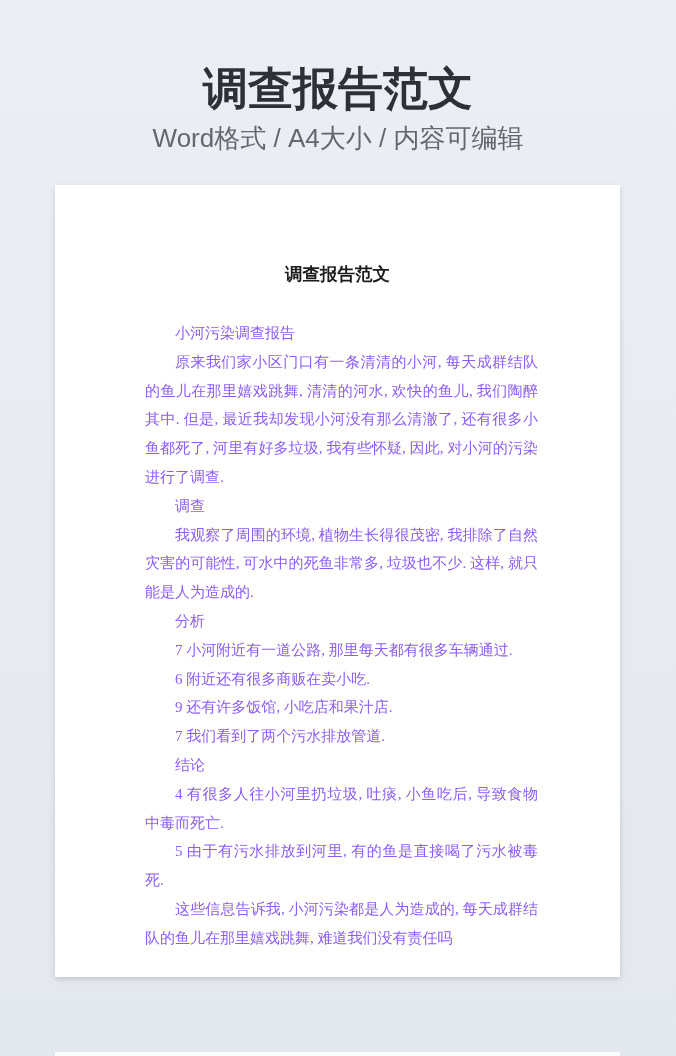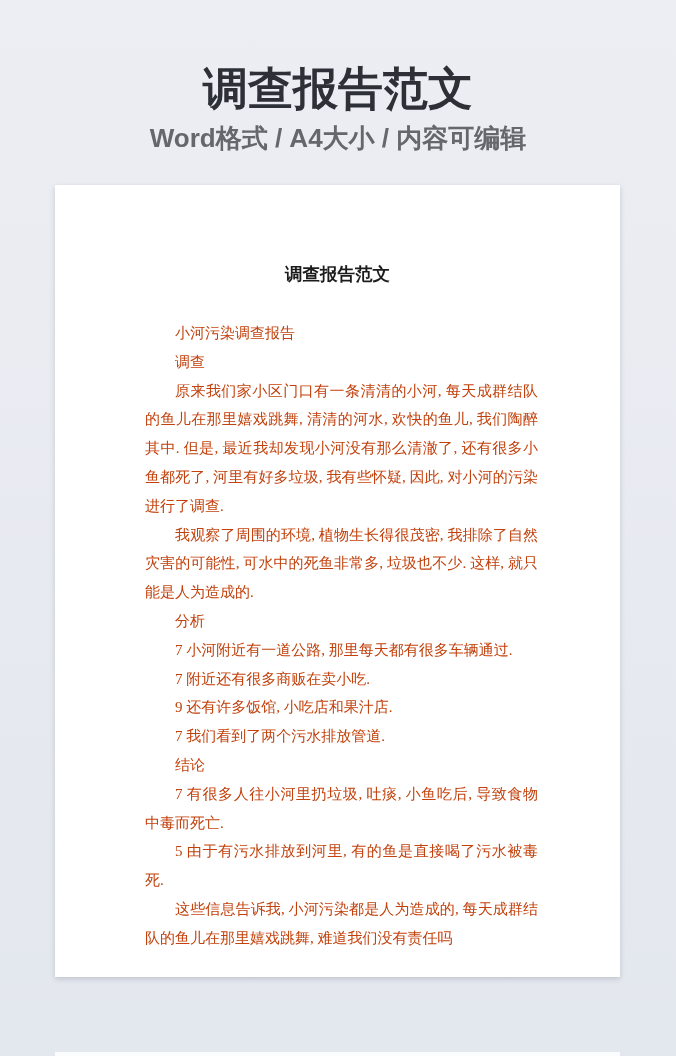--- a/index.html
+++ b/index.html
@@ -28,21 +28,21 @@
     font-size: 45px;
     line-height: 50px;
     font-weight: bold;
     color: #2d3037;
     letter-spacing: 0px;
   }
   .banner-subtitle {
     margin-top: 9px;
     font-size: 26px;
     line-height: 30px;
-    font-weight: bold;
+    font-weight: normal;
     color: #64676c;
   }
 
   
   .doc-page {
     position: absolute;
     left: 55px;
     top: 185px;
     width: 565px;
     height: 792px;
@@ -63,21 +63,21 @@
     margin-right: -27px;
   }
   .doc-body {
     margin-top: 34px;
   }
   .doc-body p {
     margin: 0;
     font-family: "Liberation Serif", "DejaVu Serif", serif;
     font-size: 15px;
     line-height: 28.8px;
-    color: #c2410c;
+    color: #8b5cf6;
     text-align: justify;
     text-indent: 2em;
     word-break: break-all;
   }
 
   
   .next-page-edge {
     position: absolute;
     left: 55px;
     top: 1052px;
@@ -91,28 +91,28 @@
 
 <div class="banner">
   <div class="banner-title">调查报告范文</div>
   <div class="banner-subtitle">Word格式 / A4大小 / 内容可编辑</div>
 </div>
 
 <div class="doc-page">
   <div class="doc-title">调查报告范文</div>
   <div class="doc-body">
       <p>小河污染调查报告</p>
+      <p>原来我们家小区门口有一条清清的小河, 每天成群结队的鱼儿在那里嬉戏跳舞, 清清的河水, 欢快的鱼儿, 我们陶醉其中. 但是, 最近我却发现小河没有那么清澈了, 还有很多小鱼都死了, 河里有好多垃圾, 我有些怀疑, 因此, 对小河的污染进行了调查.</p>
       <p>调查</p>
-      <p>原来我们家小区门口有一条清清的小河, 每天成群结队的鱼儿在那里嬉戏跳舞, 清清的河水, 欢快的鱼儿, 我们陶醉其中. 但是, 最近我却发现小河没有那么清澈了, 还有很多小鱼都死了, 河里有好多垃圾, 我有些怀疑, 因此, 对小河的污染进行了调查.</p>
       <p>我观察了周围的环境, 植物生长得很茂密, 我排除了自然灾害的可能性, 可水中的死鱼非常多, 垃圾也不少. 这样, 就只能是人为造成的.</p>
       <p>分析</p>
       <p>7 小河附近有一道公路, 那里每天都有很多车辆通过.</p>
-      <p>7 附近还有很多商贩在卖小吃.</p>
+      <p>6 附近还有很多商贩在卖小吃.</p>
       <p>9 还有许多饭馆, 小吃店和果汁店.</p>
       <p>7 我们看到了两个污水排放管道.</p>
       <p>结论</p>
-      <p>7  有很多人往小河里扔垃圾, 吐痰, 小鱼吃后, 导致食物中毒而死亡.</p>
+      <p>4  有很多人往小河里扔垃圾, 吐痰, 小鱼吃后, 导致食物中毒而死亡.</p>
       <p>5 由于有污水排放到河里, 有的鱼是直接喝了污水被毒死.</p>
       <p>这些信息告诉我, 小河污染都是人为造成的, 每天成群结队的鱼儿在那里嬉戏跳舞, 难道我们没有责任吗</p>
     </div>
 </div>
 
 <div class="next-page-edge"></div>
 
 </body></html>

